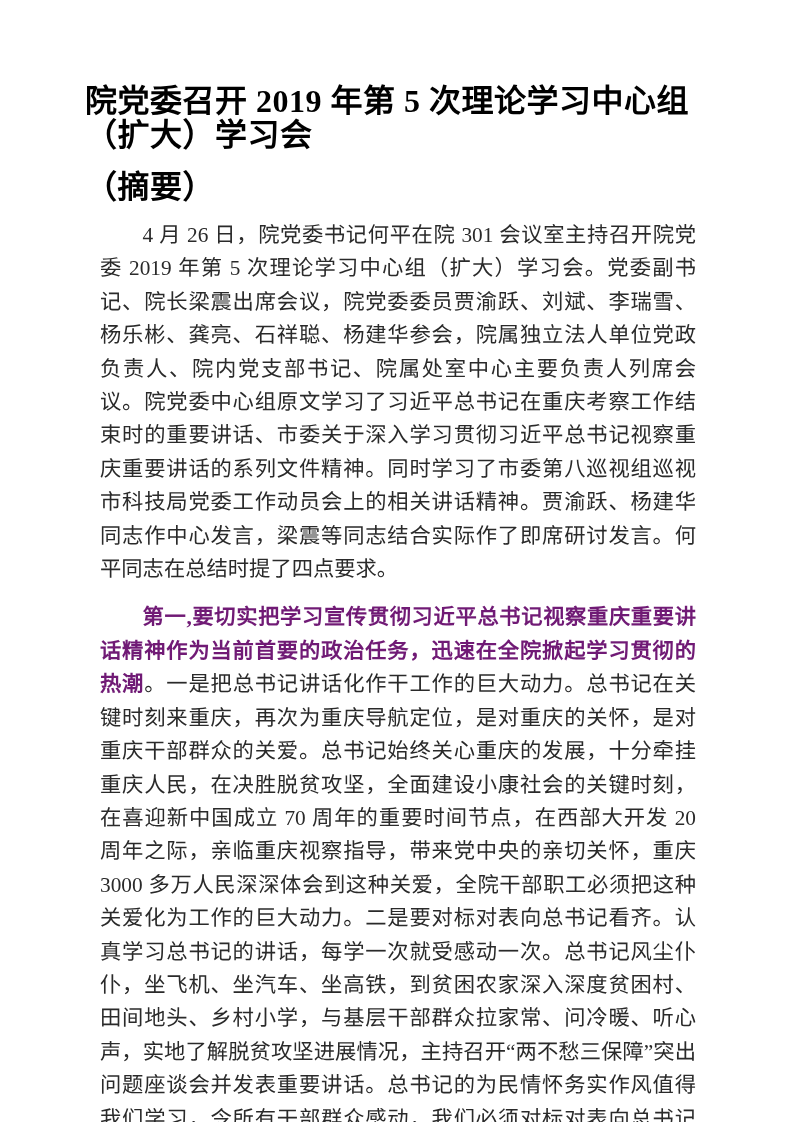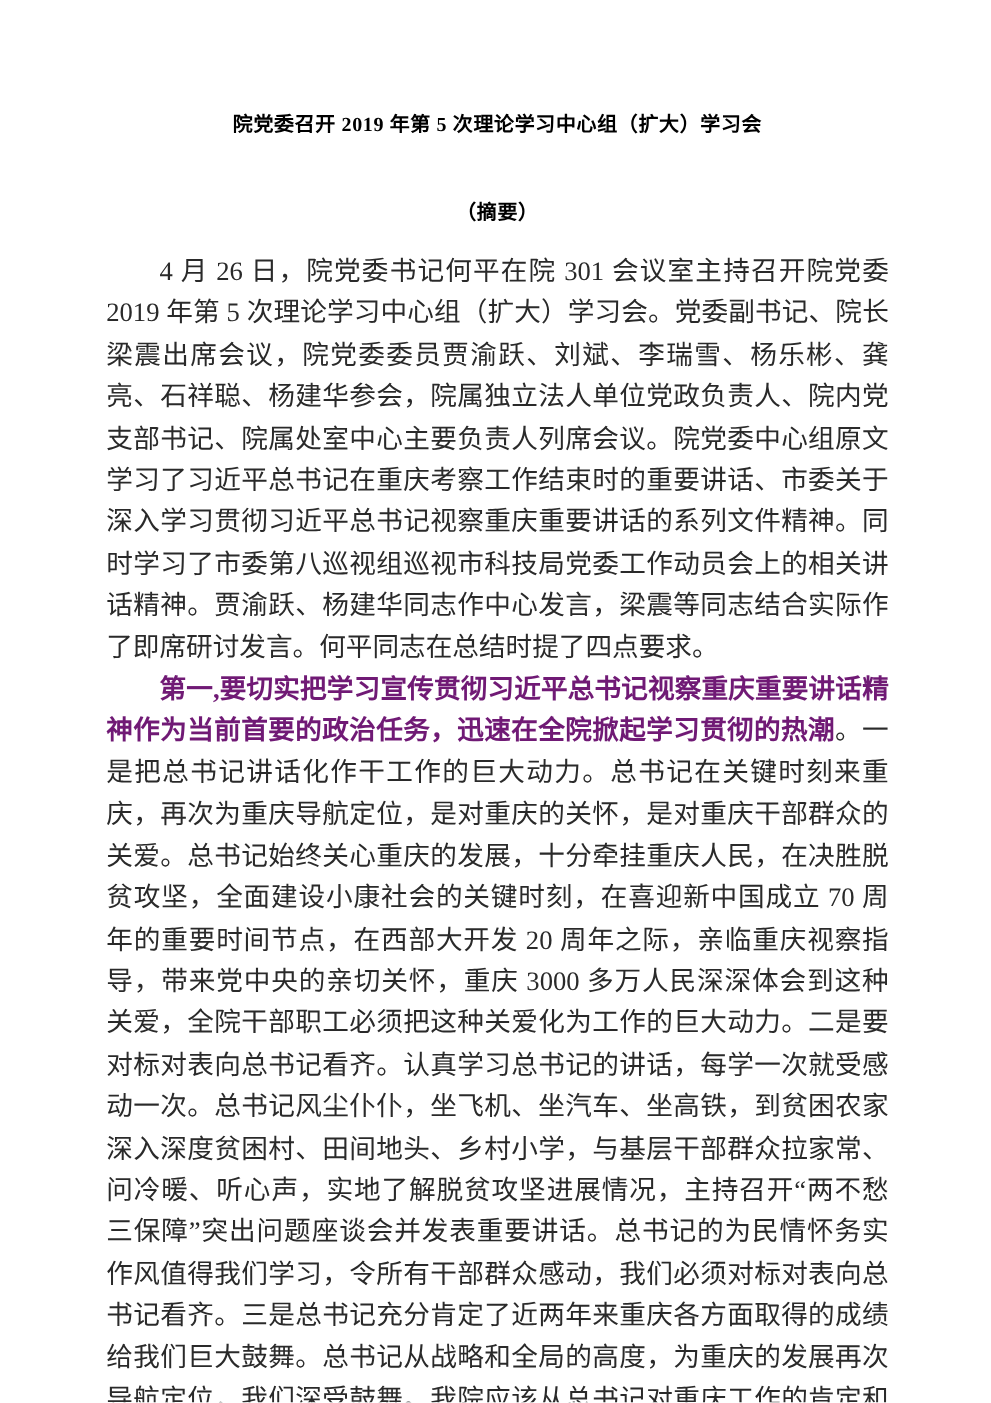--- a/index.html
+++ b/index.html
@@ -11,41 +11,41 @@
     position: relative;
     width: 793px;
     height: 1122px;
     margin: 0 auto;
     background: #ffffff;
     padding: 84px 82px 60px 85px;
     overflow: hidden;
     color: #1f1f1f;
   }
   .doc-title {
-    text-align: center;
+    text-align: left;
     font-weight: bold;
     color: #000000;
-    font-size: 16px;
+    font-size: 32px;
     line-height: 34px;
     letter-spacing: 0.5px;
   }
   .doc-title .title-line-2 {
-    margin-top: 36px;
+    margin-top: 18px;
   }
   .doc-body {
     margin-top: 13px;
     font-size: 21.3px;
     line-height: 33.4px;
     text-align: justify;
     text-align-last: left;
     color: #2a2a2a;
   }
   .doc-body p {
     text-indent: 2em;
-    margin: 0;
+    margin: 15px;
   }
   .bold-lead {
     font-weight: bold;
     color: #701a75;
   }
 </style>
 </head>
 <body>
 
 <div class="page">

